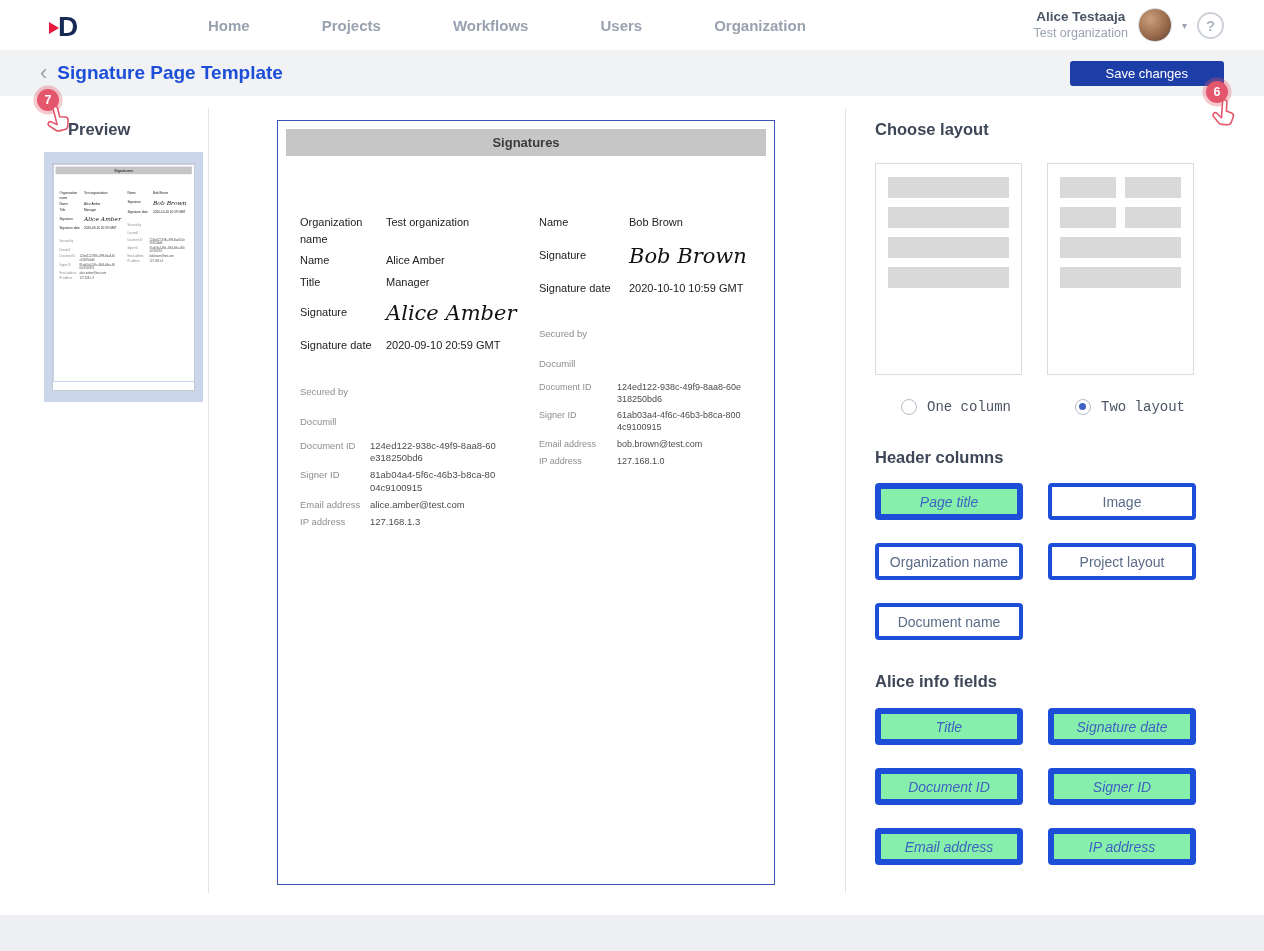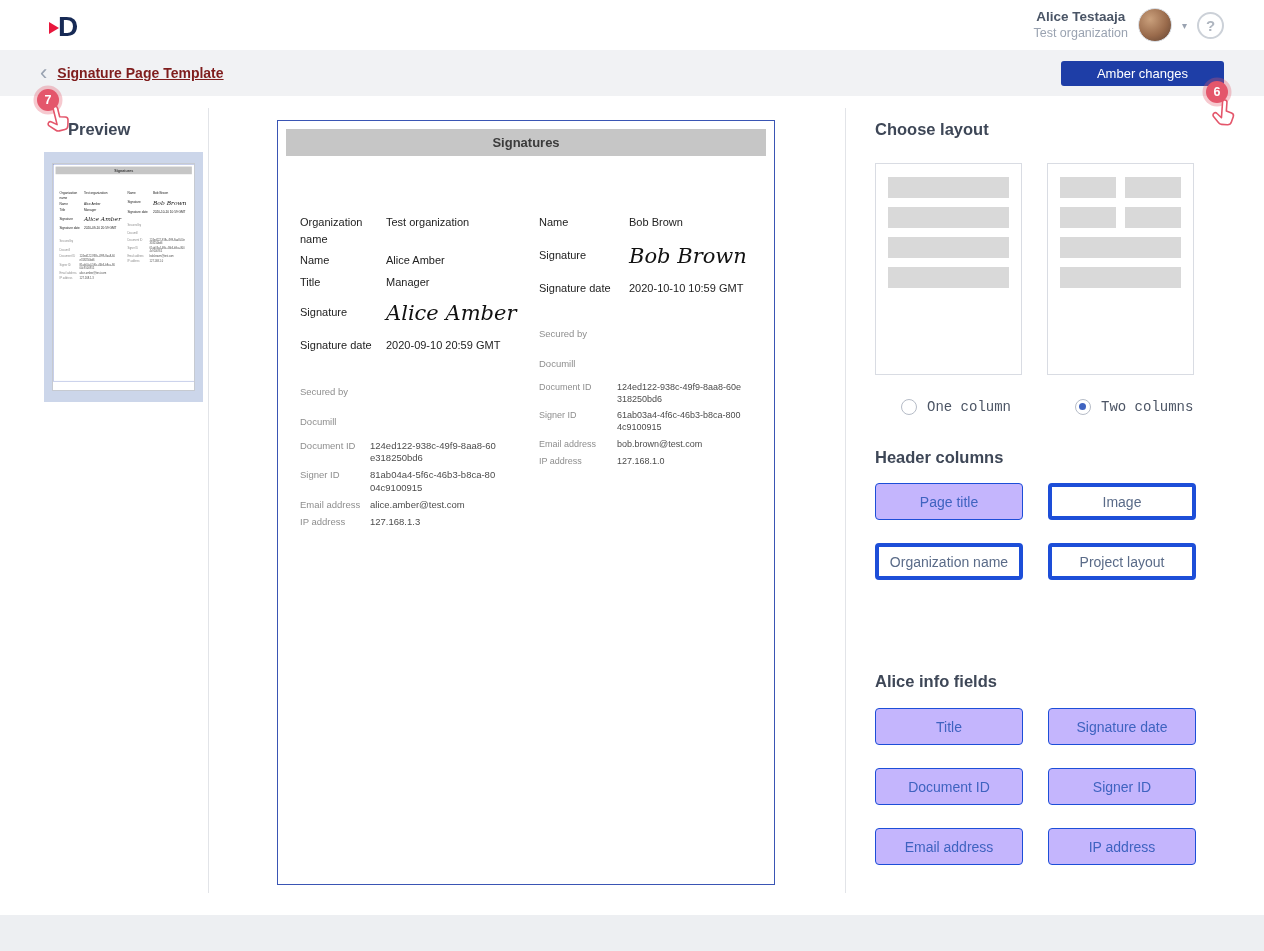--- a/index.html
+++ b/index.html
@@ -20,21 +20,21 @@
     background:radial-gradient(circle at 35% 32%,#caa07c 0%,#9a6b4c 55%,#5d4030 100%);}
   .chev{font-size:10px;color:#9aa3b1;}
   .help-btn{width:27px;height:27px;border-radius:50%;border:2px solid #ccd1d8;color:#aeb5bf;
     font-size:15px;font-weight:700;display:flex;align-items:center;justify-content:center;cursor:pointer;}
 
   
   .subheader{position:absolute;left:0;top:50px;width:1264px;height:46px;background:#f1f2f4;
     display:flex;align-items:center;justify-content:space-between;padding:0 40px;}
   .back-title{display:flex;align-items:center;}
   .back{font-size:22px;color:#9aa3b1;margin-right:10px;cursor:pointer;line-height:1;}
-  .page-title{font-size:14px;font-weight:700;color:#7f1d1d;text-decoration:underline;}
+  .page-title{font-size:19px;font-weight:700;color:#1d4ed8;}
   .save-btn{background:#1e3ea7;color:#fff;border:0;border-radius:3px;height:25px;padding:0 36px;
     font-size:13px;font-family:inherit;cursor:pointer;}
 
   
   .content{position:absolute;left:0;top:96px;width:1264px;height:819px;background:#fff;}
   .pane-title{font-size:16.5px;font-weight:700;color:#3e4757;}
   .preview-title{position:absolute;left:68px;top:24px;}
   .thumb-wrap{position:absolute;left:44px;top:56px;width:159px;height:250px;background:#ccd6ea;cursor:pointer;}
   .thumb-page{position:absolute;left:8px;top:11px;width:143px;height:228px;background:#fff;
     border:1px solid #c6cad1;overflow:hidden;}
@@ -78,21 +78,21 @@
   .radio-opt{position:absolute;display:flex;align-items:center;gap:10px;font-size:14px;color:#4c5565;cursor:pointer;font-family:Liberation Mono, monospace;}
   .opt-one{left:26px;top:303px;}
   .opt-two{left:200px;top:303px;}
   .radio{width:16px;height:16px;border-radius:50%;border:1.5px solid #b6bcc7;background:#fff;position:relative;flex:none;}
   .radio.on::after{content:"";position:absolute;left:3px;top:3px;width:7px;height:7px;border-radius:50%;background:#3f63c0;}
   .t-header{position:absolute;left:0;top:352px;}
   .t-signer{position:absolute;left:0;top:576px;}
   .chip{position:absolute;width:148px;height:37px;border-radius:4px;display:flex;align-items:center;
     justify-content:center;font-size:14px;cursor:pointer;}
   .chip.outline{background:#fff;border:4px solid #1d4ed8;color:#5a6b88;}
-  .chip.active{background:#c4b5fd;border:1px solid #1d4ed8;color:#3f63c0;}
+  .chip.active{background:#86efac;border:6px solid #1d4ed8;color:#3f63c0;font-style:italic;}
   .hc0{left:0;}.hc1{left:173px;}
   .hr0{top:387px;}.hr1{top:447px;}.hr2{top:507px;}
   .sr0{top:612px;}.sr1{top:672px;}.sr2{top:732px;}
 
   .footer-strip{position:absolute;left:0;top:915px;width:1264px;height:36px;background:#edeff2;}
 
   
   .badge-circle{position:absolute;width:22px;height:22px;border-radius:50%;background:#e4566b;color:#fff;
     font-size:12.5px;font-weight:700;display:flex;align-items:center;justify-content:center;
     box-shadow:0 0 0 3.5px rgba(228,86,107,.32);z-index:9;}
@@ -107,39 +107,46 @@
 
 <div class="page">
 
   <header class="navbar">
     <div class="brand">
       <svg width="44" height="32" viewBox="0 0 44 32">
         <path d="M5 13 L15 19 L5 25 Z" fill="#e8173d"></path>
         <text x="14" y="27" font-size="28" font-weight="bold" fill="#172a55" font-family="Liberation Sans, sans-serif">D</text>
       </svg>
     </div>
+    <nav class="nav-items">
+      <a class="nav-item">Home</a>
+      <a class="nav-item">Projects</a>
+      <a class="nav-item">Workflows</a>
+      <a class="nav-item">Users</a>
+      <a class="nav-item">Organization</a>
+    </nav>
     <div class="nav-right">
       <div class="user-block">
         <div class="user-text">
           <div class="user-name">Alice Testaaja</div>
           <div class="user-org">Test organization</div>
         </div>
         <div class="avatar"></div>
         <span class="chev">▾</span>
       </div>
       <div class="help-btn">?</div>
     </div>
   </header>
 
   <div class="subheader">
     <div class="back-title">
       <span class="back">‹</span>
       <span class="page-title">Signature Page Template</span>
     </div>
-    <button class="save-btn">Amber changes</button>
+    <button class="save-btn">Save changes</button>
   </div>
 
   <main class="content">
 
     <h2 class="pane-title preview-title">Preview</h2>
     <div class="thumb-wrap">
       <div class="thumb-page">
           <div class="doc">
         <div class="doc-title">Signatures</div>
         <div class="doc-cols">
@@ -341,28 +348,29 @@
           <div class="bar"></div>
         </div>
       </div>
 
       <div class="radio-opt opt-one">
         <span class="radio"></span>
         <span>One column</span>
       </div>
       <div class="radio-opt opt-two">
         <span class="radio on"></span>
-        <span>Two columns</span>
+        <span>Two layout</span>
       </div>
 
       <h2 class="pane-title t-header">Header columns</h2>
       <div class="chip active hr0 hc0">Page title</div>
       <div class="chip outline hr0 hc1">Image</div>
       <div class="chip outline hr1 hc0">Organization name</div>
       <div class="chip outline hr1 hc1">Project layout</div>
+      <div class="chip outline hr2 hc0">Document name</div>
 
       <h2 class="pane-title t-signer">Alice info fields</h2>
       <div class="chip active sr0 hc0">Title</div>
       <div class="chip active sr0 hc1">Signature date</div>
       <div class="chip active sr1 hc0">Document ID</div>
       <div class="chip active sr1 hc1">Signer ID</div>
       <div class="chip active sr2 hc0">Email address</div>
       <div class="chip active sr2 hc1">IP address</div>
     </aside>
 

